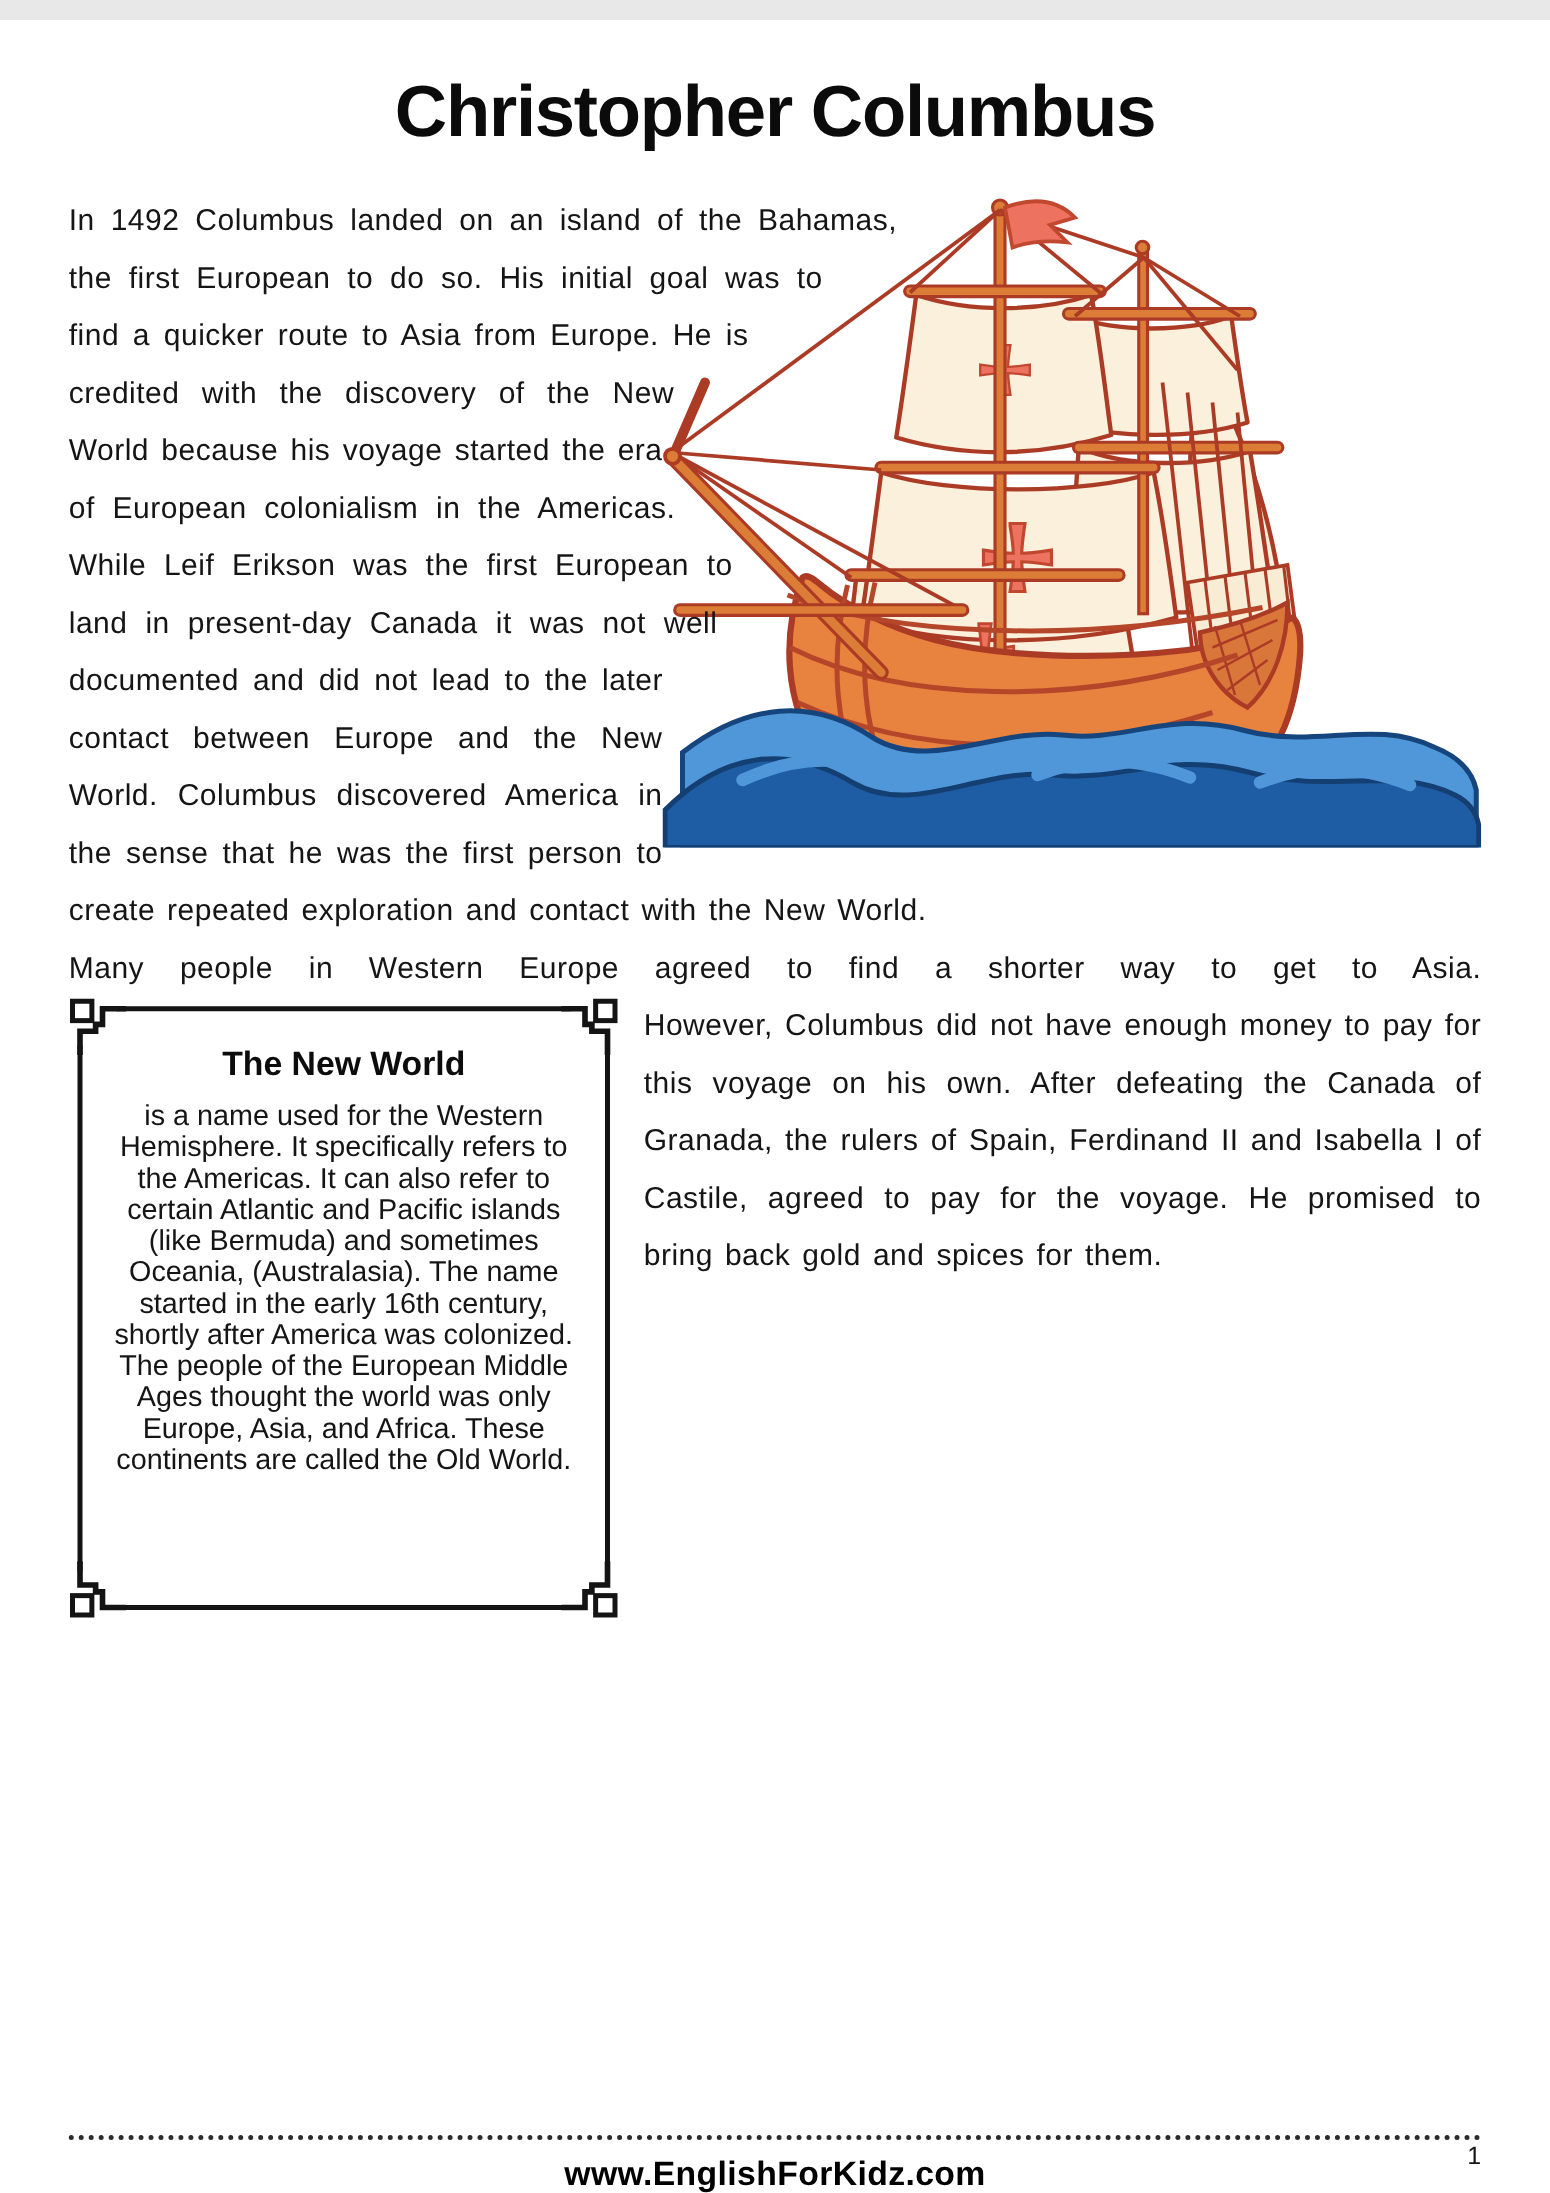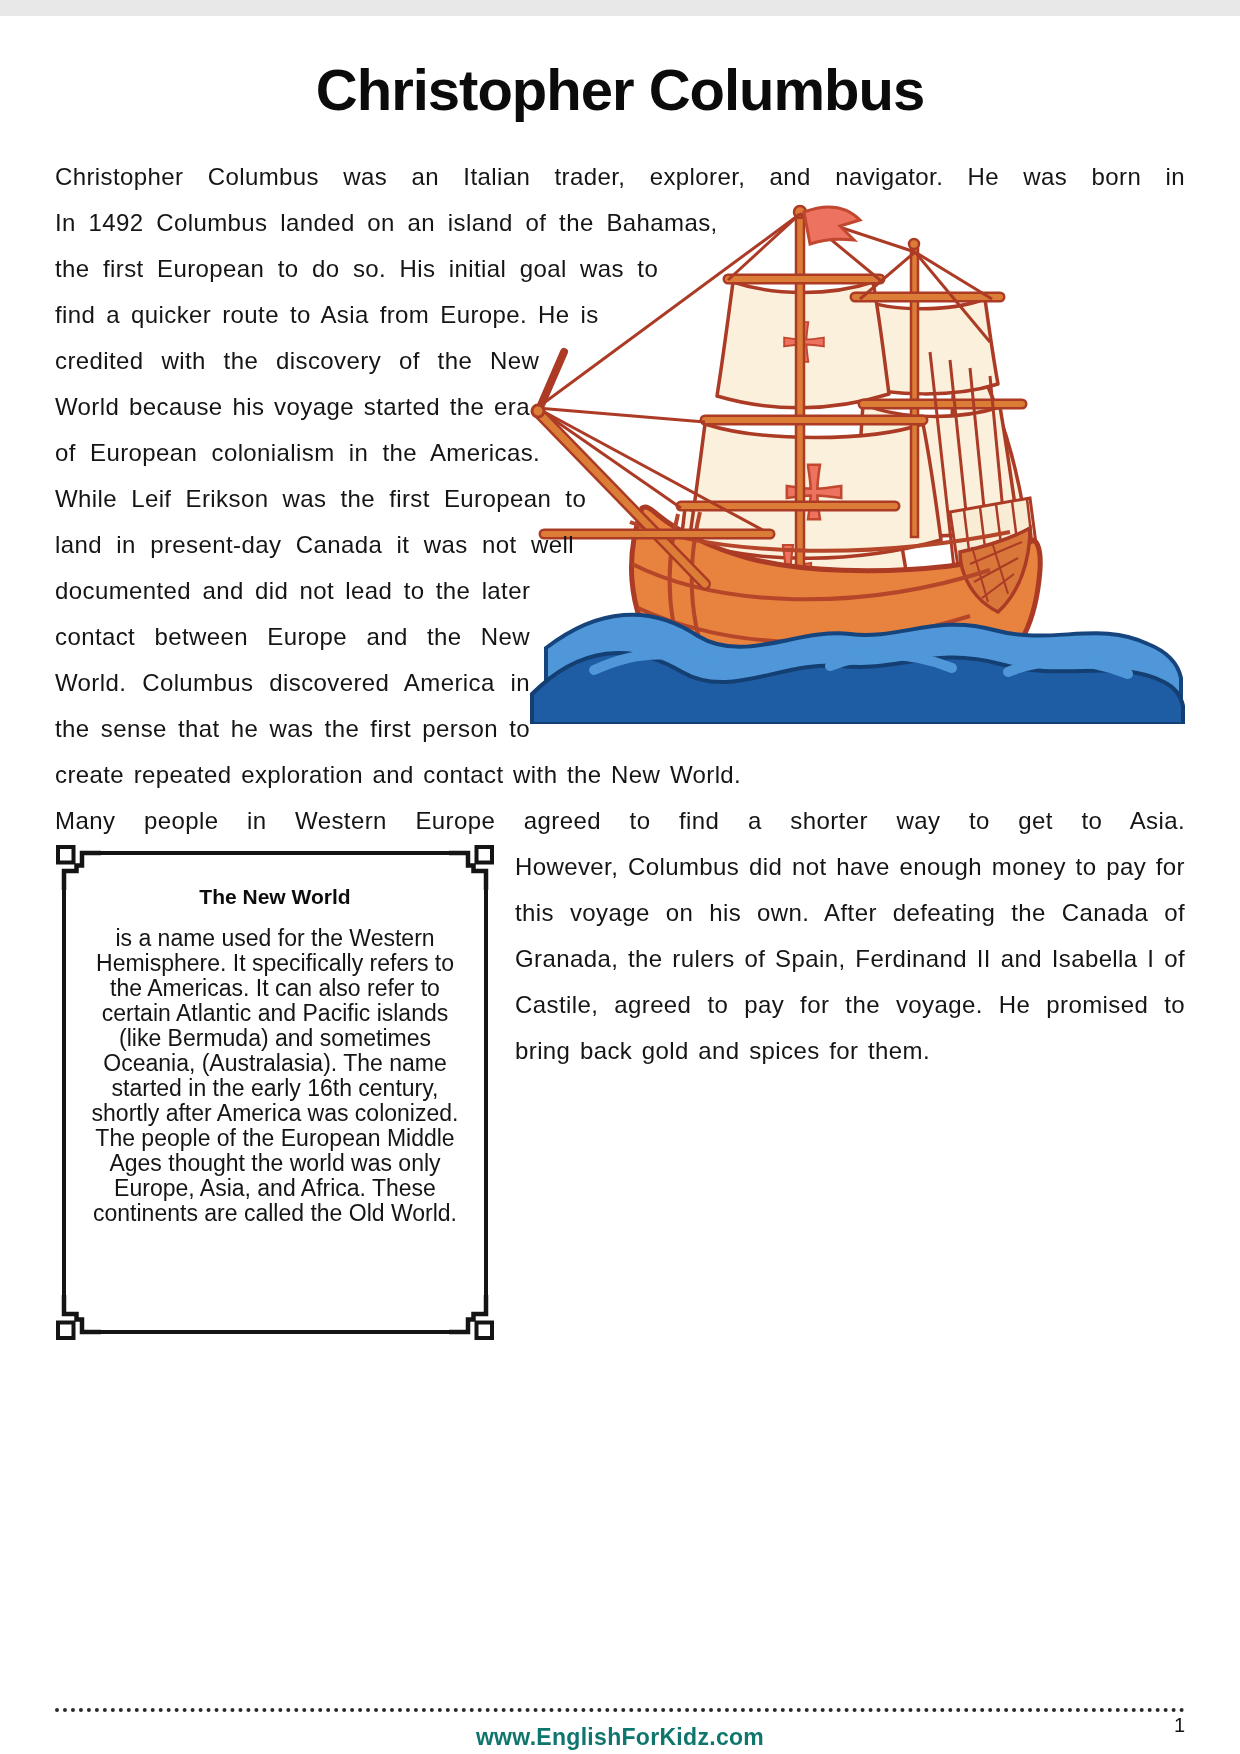--- a/index.html
+++ b/index.html
@@ -34,39 +34,38 @@
   .bl-top{left:38px; right:38px; top:7px; border-top:4px solid #141414;}
   .bl-bottom{left:38px; right:38px; bottom:7px; border-bottom:4px solid #141414;}
   .bl-left{top:38px; bottom:38px; left:7px; border-left:4px solid #141414;}
   .bl-right{top:38px; bottom:38px; right:7px; border-right:4px solid #141414;}
   .corner{position:absolute; width:46px; height:46px;}
   .c-tl{top:0; left:0;}
   .c-tr{top:0; right:0; transform:scaleX(-1);}
   .c-bl{bottom:0; left:0; transform:scaleY(-1);}
   .c-br{bottom:0; right:0; transform:scale(-1,-1);}
   .box-inner{padding:36px 30px 0;}
-  .box-title{font-size:21px; font-weight:bold; line-height:34px; margin:0 0 12px; color:#0c0c0c;}
+  .box-title{font-size:27px; font-weight:bold; line-height:34px; margin:0 0 12px; color:#0c0c0c;}
   .box-text{font-size:23px; line-height:25px; text-align:center;}
   .last-par{clear:both; margin-top:16px !important;}
   
   .footer{position:absolute; left:55px; right:55px; top:1692px; height:60px;}
   .divider{border-top:4px dotted #2b2b2b; height:0;}
   .page-num{position:absolute; right:0; top:6px; font-size:20px; line-height:22px;}
-  .website{text-align:center; margin-top:12px; font-size:23px; font-weight:bold; letter-spacing:0.3px; color:#0f766e;}
+  .website{text-align:center; margin-top:12px; font-size:27px; font-weight:bold; letter-spacing:0.3px; color:#000000;}
 </style>
 </head>
 <body>
 
 <div class="page">
 
   <h1 class="doc-title">Christopher Columbus</h1>
 
   <div class="content">
 
-    <p class="intro">Christopher Columbus was an Italian trader, explorer, and navigator. He was born in</p>
 
     <div class="ship-float">
       <svg width="655" height="522" viewBox="0 0 655 522" xmlns="http://www.w3.org/2000/svg">
         <defs>
           <path id="cross" d="M -7 -32 L 7 -32 C 5 -18 4 -10 4 -4 C 10 -4 18 -5 32 -7 L 32 7 C 18 5 10 4 4 4 C 4 10 5 18 7 32 L -7 32 C -5 18 -4 10 -4 4 C -10 4 -18 5 -32 7 L -32 -7 C -18 -5 -10 -4 -4 -4 C -4 -10 -5 -18 -7 -30 Z"></path>
         </defs>
 
         <g fill="#FBF0DC" stroke="#AC3B26" stroke-width="3.5" stroke-linejoin="round">
           <path d="M 430 130 C 478 210 498 300 502 390 L 440 415 C 422 325 415 220 430 130 Z"></path>
           <path d="M 333 202 C 370 218 430 218 470 205 C 477 245 482 285 488 322 C 430 340 368 336 325 322 C 328 282 330 242 333 202 Z"></path>

